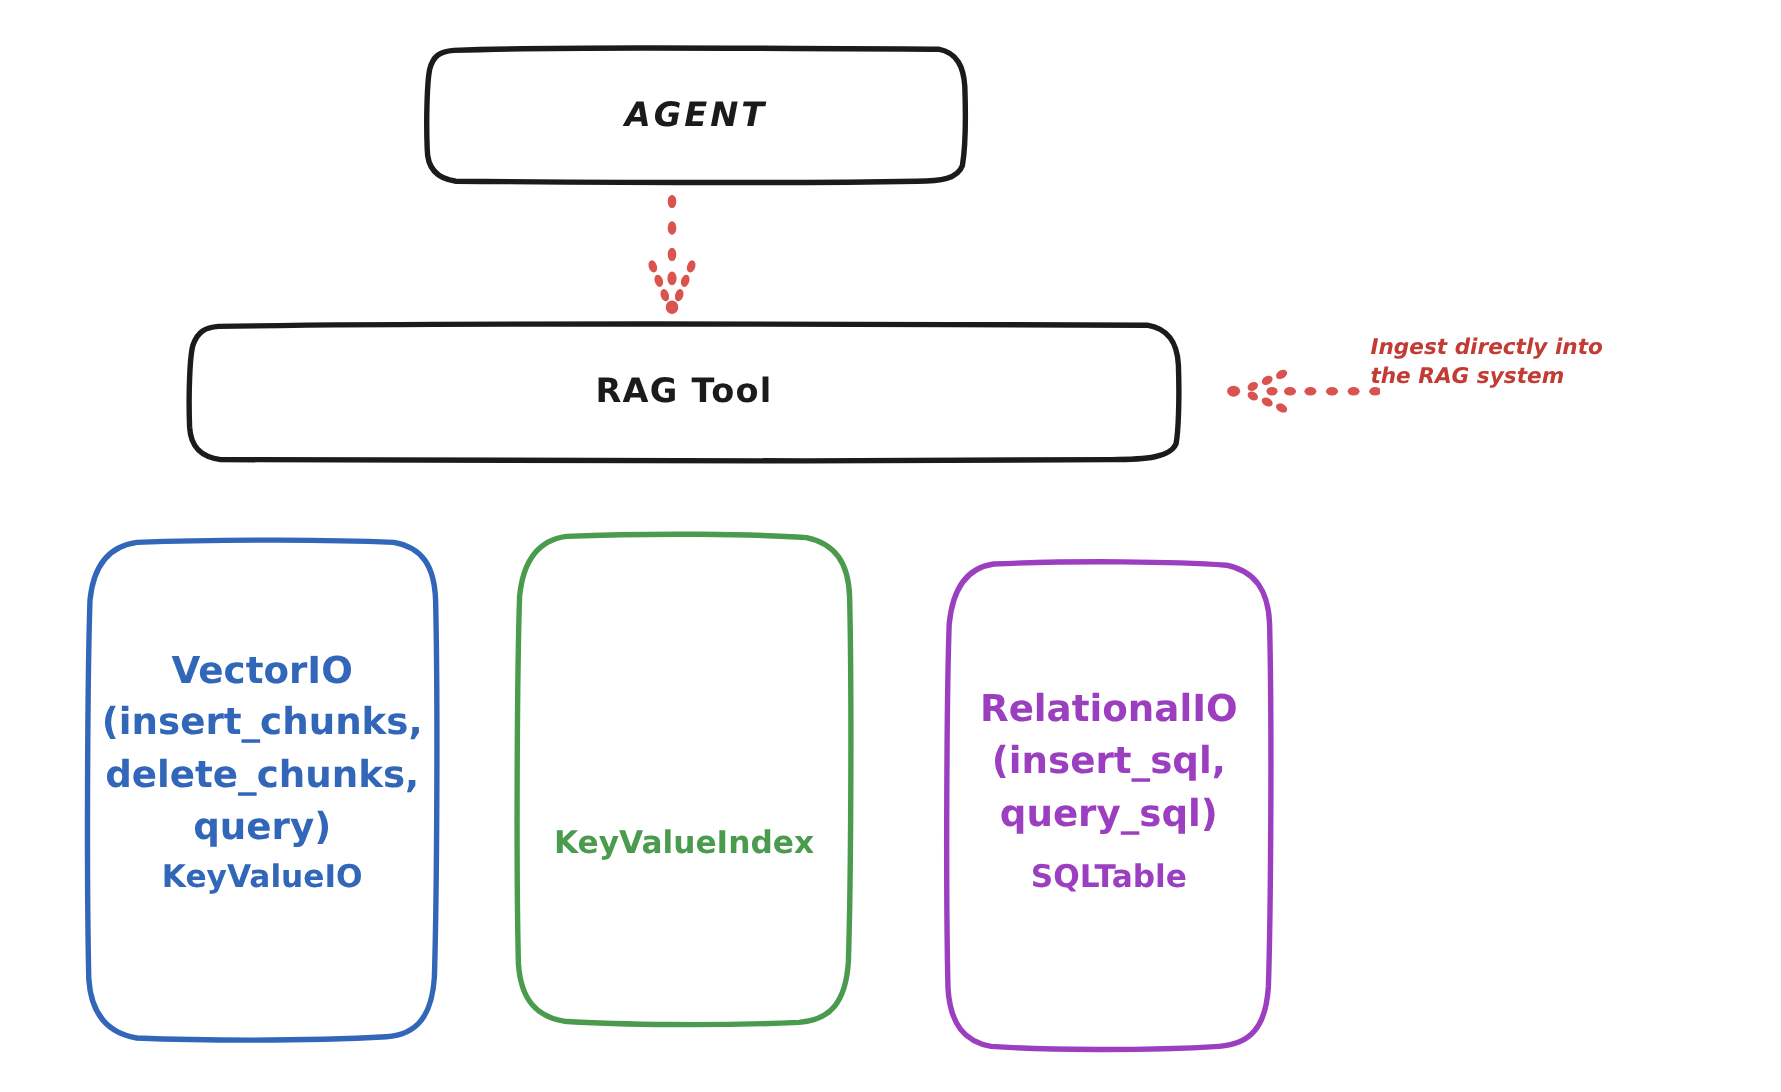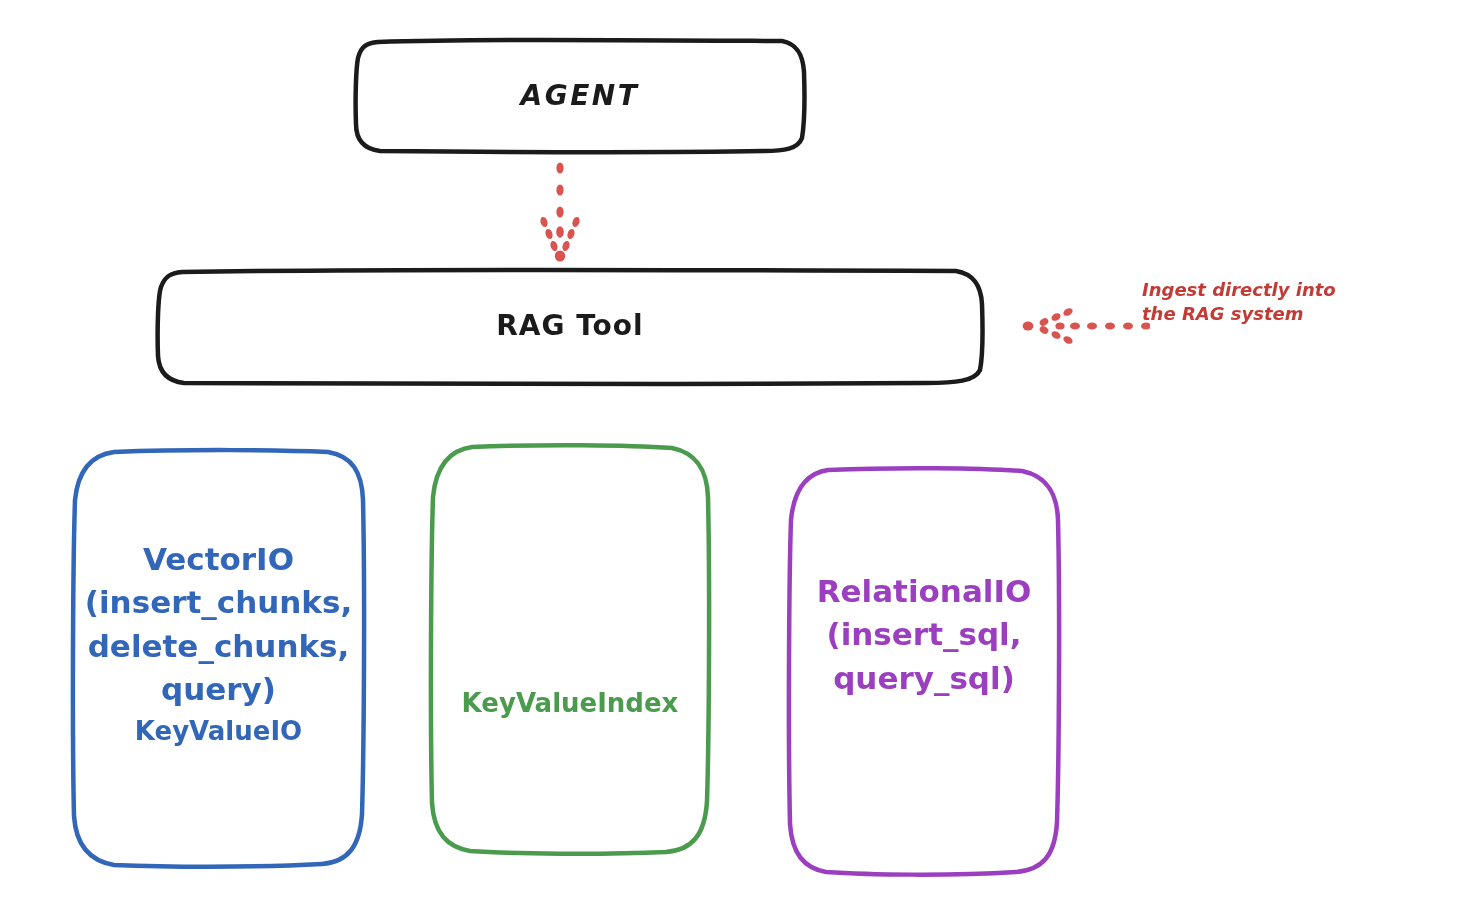--- a/index.html
+++ b/index.html
@@ -207,15 +207,16 @@
   <div class="node" id="relational-node">
     <svg width="276" height="411" viewBox="0 0 276 411">
       <path d="M 42 4 C 112 1, 194 2, 236 5 C 260 10, 271 26, 272 54
                C 274 138, 273 294, 271 356 C 269 390, 256 404, 230 406
                C 164 410, 84 409, 40 406 C 18 402, 6 388, 4 358
                C 2 274, 3 110, 5 54 C 8 23, 21 7, 42 4 Z" fill="#ffffff" stroke="#9b3fc0" stroke-width="4.5" stroke-linecap="round" stroke-linejoin="round"></path>
     </svg>
     <div class="provider-label">RelationalIO
 (insert_sql,
 query_sql)</div>
+    <div class="provider-sub">SQLTable</div>
   </div>
 
 </div>
 
 </body></html>

